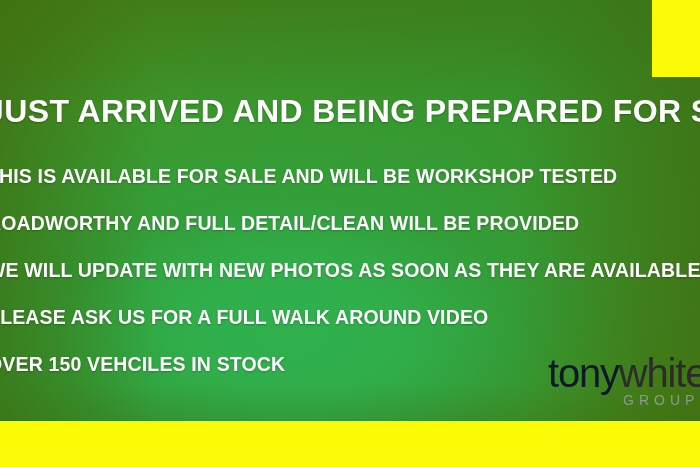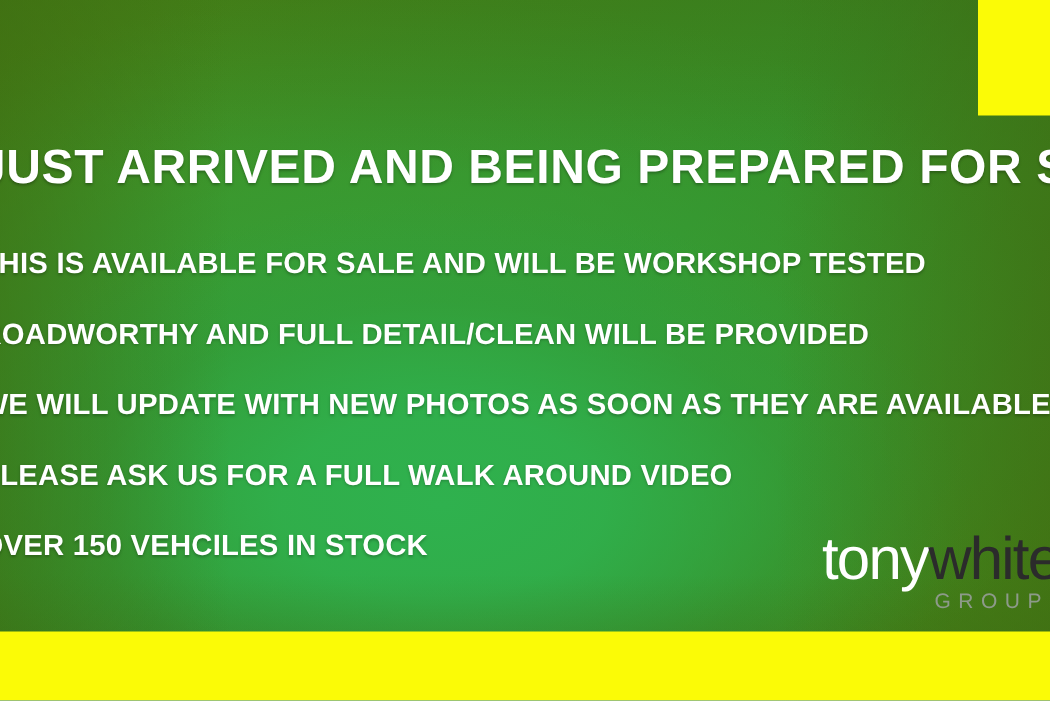--- a/index.html
+++ b/index.html
@@ -96,21 +96,21 @@
     height: 62px;
     overflow: hidden;
   }
   .logo-word {
     white-space: nowrap;
     font-size: 40px;
     line-height: 42px;
     letter-spacing: -1.2px;
     font-weight: normal;
   }
-  .logo-tony { color: #ffffff; margin-top: 20px; }
+  .logo-tony { color: #0f172a; margin-top: 20px; }
   .logo-white { color: #2b2b2b; }
   .logo-sub {
     margin-top: -2px;
     margin-left: 75px;
     font-size: 14px;
     letter-spacing: 5px;
     color: #8d9a8a;
     white-space: nowrap;
   }
 </style>

